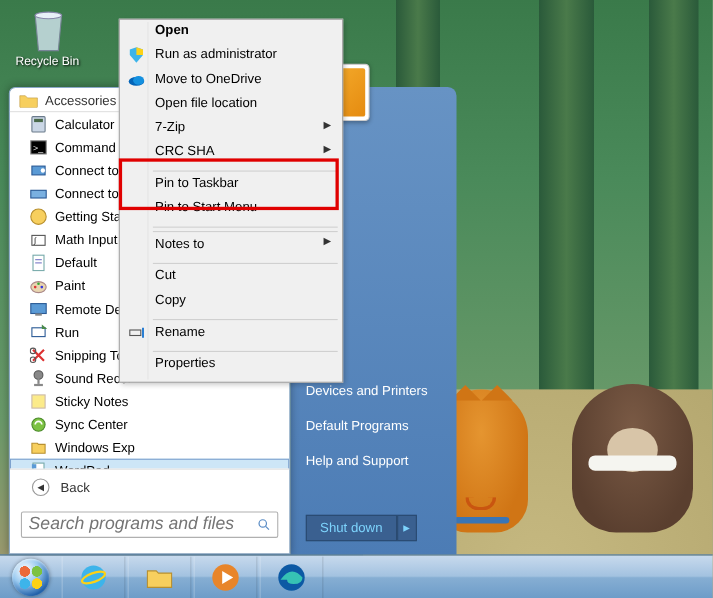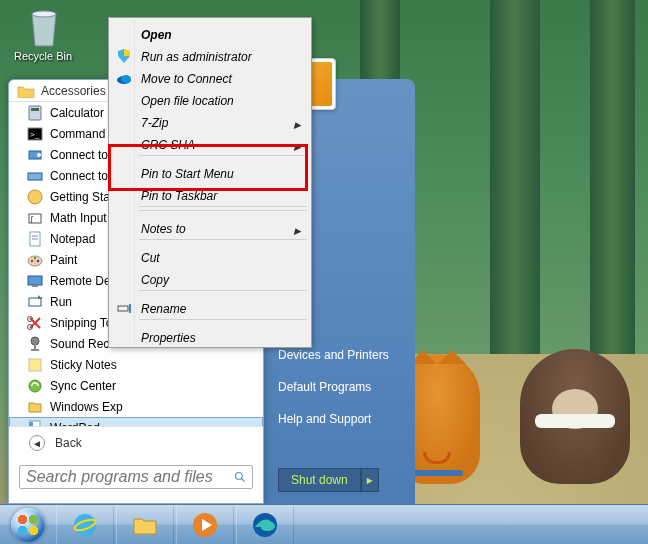--- a/index.html
+++ b/index.html
@@ -34,30 +34,30 @@
 .sm-back { display: flex; align-items: center; gap: 10px; padding: 8px 8px 8px 20px; font-size: 12px; color: #333; border-top: 1px solid #e0e0e0; }
 .sm-back .arr { width: 16px; height: 16px; border-radius: 50%; background: #fff; border: 1px solid #999; display: flex; align-items: center; justify-content: center; font-size: 10px; }
 .sm-search { margin: 6px 10px 8px; height: 24px; border: 1px solid #b0b0b0; border-radius: 2px; display: flex; align-items: center; padding: 0 6px; }
 .sm-search input { border: none; outline: none; flex: 1; font-size: 16px; font-style: italic; color: #888; background: transparent; }
 .sm-search .mag { width: 16px; height: 16px; }
 
 
 .startright { position: absolute; left: 264px; top: 79px; width: 151px; height: 425px; background: linear-gradient(180deg, #6793c4 0%, #4c7cb5 100%); border-radius: 0 8px 0 0; padding-top: 260px; }
 .sr-item { color: #fff; font-size: 12px; padding: 9px 14px; cursor: default; }
 .sr-shut { position: absolute; bottom: 12px; left: 14px; display: flex; }
-.sr-shut button { background: #3a6090; color: #bef264; border: 1px solid #2a4a70; font-size: 12px; padding: 4px 12px; cursor: default; text-align: center; }
+.sr-shut button { background: #3a6090; color: #7dd3fc; border: 1px solid #2a4a70; font-size: 12px; padding: 4px 12px; cursor: default; text-align: center; }
 .sr-shut .dd { width: 18px; display: flex; align-items: center; justify-content: center; padding: 4px 0; }
 
 
 .avatar { position: absolute; left: 284px; top: 58px; width: 52px; height: 52px; background: #fff; border: 1px solid #ccc; border-radius: 4px; box-shadow: 0 1px 4px rgba(0,0,0,0.3); padding: 3px; }
 .avatar-inner { width: 100%; height: 100%; background: linear-gradient(135deg, #f7b030, #e58b10); border-radius: 2px; }
 
 
 .ctxmenu { position: absolute; left: 108px; top: 17px; width: 204px; background: #f0f0f0; border: 1px solid #a0a0a0; box-shadow: 2px 2px 5px rgba(0,0,0,0.25); font-size: 12px; padding: 2px; z-index: 20; }
-.ctx-item { display: flex; align-items: flex-end; height: 22px; padding-left: 30px; position: relative; cursor: default; font-style: italic; }
+.ctx-item { display: flex; align-items: flex-start; height: 22px; padding-left: 30px; position: relative; cursor: default; }
 .ctx-item.bold { font-weight: bold; }
 .ctx-item .cic { position: absolute; left: 5px; width: 16px; height: 16px; display: flex; align-items: center; justify-content: center; }
 .ctx-item .sub { position: absolute; right: 8px; font-size: 9px; color: #333; }
 .ctx-sep { height: 1px; background: #d0d0d0; margin: 3px 2px 3px 28px; }
 .ctx-iconcol { position: absolute; left: 0; top: 2px; bottom: 2px; width: 26px; background: #f0f0f0; border-right: 1px solid #e4e4e4; }
 .highlight-box { position: absolute; left: 108px; top: 144px; width: 200px; height: 47px; border: 3px solid #e00000; z-index: 30; pointer-events: none; }
 
 
 .taskbar { position: absolute; left: 0; right: 0; bottom: 0; height: 40px; background: linear-gradient(180deg, #c8daed 0%, #a3c2e0 48%, #86aed3 52%, #6d9cc8 100%); border-top: 1px solid #4a7aaa; display: flex; align-items: center; gap: 2px; padding-left: 2px; }
 .tb-start { width: 52px; height: 38px; display: flex; align-items: center; justify-content: center; }
@@ -176,21 +176,21 @@
         <span>Math Input P</span>
       </div>
       <div class="sm-item">
         <span class="ic">
           <svg viewBox="0 0 16 16">
             <rect x="3" y="1" width="10" height="14" fill="#fff" stroke="#7aa"></rect>
             <line x1="5" y1="5" x2="11" y2="5" stroke="#88c"></line>
             <line x1="5" y1="8" x2="11" y2="8" stroke="#88c"></line>
           </svg>
         </span>
-        <span>Notepad</span>
+        <span>Default</span>
       </div>
       <div class="sm-item">
         <span class="ic">
           <svg viewBox="0 0 16 16">
             <ellipse cx="8" cy="9" rx="7" ry="5" fill="#e8d5b0" stroke="#a88"></ellipse>
             <circle cx="5" cy="9" r="1.2" fill="#d33"></circle>
             <circle cx="8" cy="6" r="1.2" fill="#3a3"></circle>
             <circle cx="11" cy="9" r="1.2" fill="#33d"></circle>
           </svg>
         </span>
@@ -296,39 +296,39 @@
       </span>
       <span>Run as administrator</span>
     </div>
     <div class="ctx-item">
       <span class="cic">
         <svg viewBox="0 0 16 16">
           <ellipse cx="8" cy="10" rx="7" ry="4" fill="#0364b8"></ellipse>
           <ellipse cx="10" cy="9" rx="5" ry="4" fill="#1490df"></ellipse>
         </svg>
       </span>
-      <span>Move to Connect</span>
+      <span>Move to OneDrive</span>
     </div>
     <div class="ctx-item">
       <span>Open file location</span>
     </div>
     <div class="ctx-item">
       <span>7-Zip</span>
       <span class="sub">▶</span>
     </div>
     <div class="ctx-item">
       <span>CRC SHA</span>
       <span class="sub">▶</span>
     </div>
     <div class="ctx-sep"></div>
     <div class="ctx-item">
+      <span>Pin to Taskbar</span>
+    </div>
+    <div class="ctx-item">
       <span>Pin to Start Menu</span>
-    </div>
-    <div class="ctx-item">
-      <span>Pin to Taskbar</span>
     </div>
     <div class="ctx-sep"></div>
     <div class="ctx-sep"></div>
     <div class="ctx-item">
       <span>Notes to</span>
       <span class="sub">▶</span>
     </div>
     <div class="ctx-sep"></div>
     <div class="ctx-item">
       <span>Cut</span>

